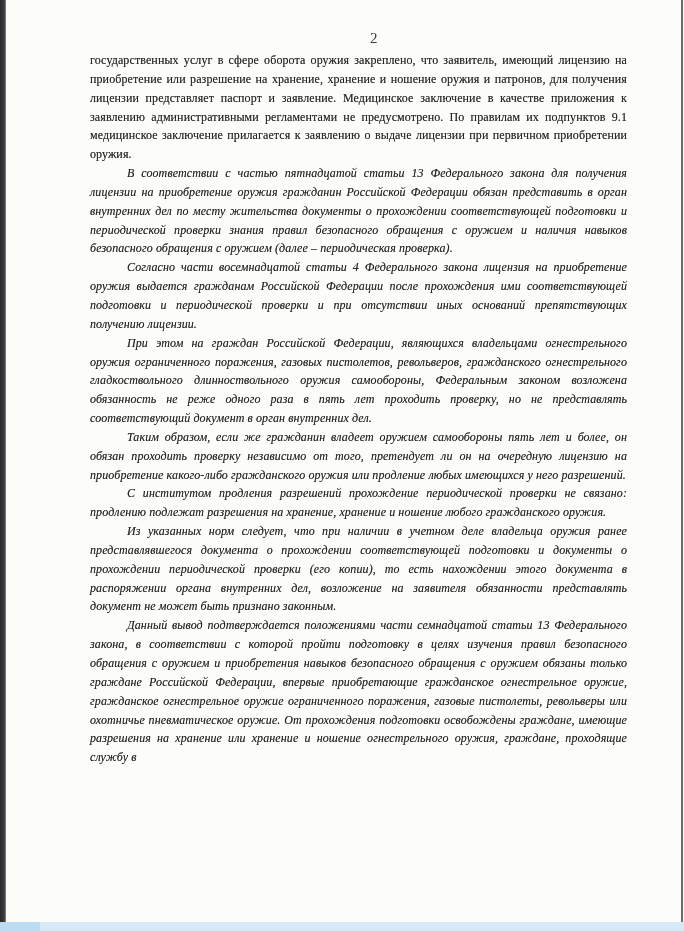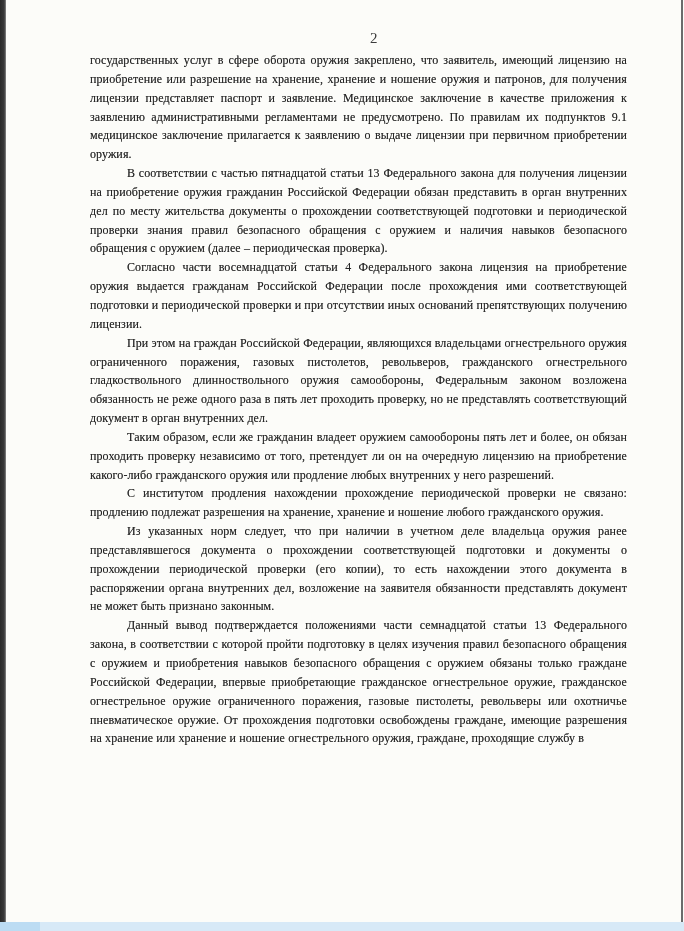--- a/index.html
+++ b/index.html
@@ -68,39 +68,40 @@
     text-align: justify;
     text-shadow: 0 0 0.45px rgba(40,40,40,0.55);
     letter-spacing: 0.1px;
   }
   .text-block p {
     margin: 0;
     padding: 0;
   }
   .text-block p.indent {
     text-indent: 37px;
+    font-style: italic;
   }
 </style>
 </head>
 <body>
 
 <div class="scan-page">
 
   <div class="edge-left"></div>
   <div class="edge-right"></div>
 
   <div class="page-number">2</div>
 
   <div class="text-block">
     <p>государственных услуг в сфере оборота оружия закреплено, что заявитель, имеющий лицензию на приобретение или разрешение на хранение, хранение и ношение оружия и патронов, для получения лицензии представляет паспорт и заявление. Медицинское заключение в качестве приложения к заявлению административными регламентами не предусмотрено. По правилам их подпунктов 9.1 медицинское заключение прилагается к заявлению о выдаче лицензии при первичном приобретении оружия.</p>
     <p class="indent">В соответствии с частью пятнадцатой статьи 13 Федерального закона для получения лицензии на приобретение оружия гражданин Российской Федерации обязан представить в орган внутренних дел по месту жительства документы о прохождении соответствующей подготовки и периодической проверки знания правил безопасного обращения с оружием и наличия навыков безопасного обращения с оружием (далее – периодическая проверка).</p>
     <p class="indent">Согласно части восемнадцатой статьи 4 Федерального закона лицензия на приобретение оружия выдается гражданам Российской Федерации после прохождения ими соответствующей подготовки и периодической проверки и при отсутствии иных оснований препятствующих получению лицензии.</p>
     <p class="indent">При этом на граждан Российской Федерации, являющихся владельцами огнестрельного оружия ограниченного поражения, газовых пистолетов, револьверов, гражданского огнестрельного гладкоствольного длинноствольного оружия самообороны, Федеральным законом возложена обязанность не реже одного раза в пять лет проходить проверку, но не представлять соответствующий документ в орган внутренних дел.</p>
-    <p class="indent">Таким образом, если же гражданин владеет оружием самообороны пять лет и более, он обязан проходить проверку независимо от того, претендует ли он на очередную лицензию на приобретение какого-либо гражданского оружия или продление любых внутренних у него разрешений.</p>
-    <p class="indent">С институтом продления нахождении прохождение периодической проверки не связано: продлению подлежат разрешения на хранение, хранение и ношение любого гражданского оружия.</p>
+    <p class="indent">Таким образом, если же гражданин владеет оружием самообороны пять лет и более, он обязан проходить проверку независимо от того, претендует ли он на очередную лицензию на приобретение какого-либо гражданского оружия или продление любых имеющихся у него разрешений.</p>
+    <p class="indent">С институтом продления разрешений прохождение периодической проверки не связано: продлению подлежат разрешения на хранение, хранение и ношение любого гражданского оружия.</p>
     <p class="indent">Из указанных норм следует, что при наличии в учетном деле владельца оружия ранее представлявшегося документа о прохождении соответствующей подготовки и документы о прохождении периодической проверки (его копии), то есть нахождении этого документа в распоряжении органа внутренних дел, возложение на заявителя обязанности представлять документ не может быть признано законным.</p>
     <p class="indent">Данный вывод подтверждается положениями части семнадцатой статьи 13 Федерального закона, в соответствии с которой пройти подготовку в целях изучения правил безопасного обращения с оружием и приобретения навыков безопасного обращения с оружием обязаны только граждане Российской Федерации, впервые приобретающие гражданское огнестрельное оружие, гражданское огнестрельное оружие ограниченного поражения, газовые пистолеты, револьверы или охотничье пневматическое оружие. От прохождения подготовки освобождены граждане, имеющие разрешения на хранение или хранение и ношение огнестрельного оружия, граждане, проходящие службу в</p>
   </div>
 
   <div class="bottom-strip">
     <span class="strip-glow"></span>
   </div>
 
 </div>
 

